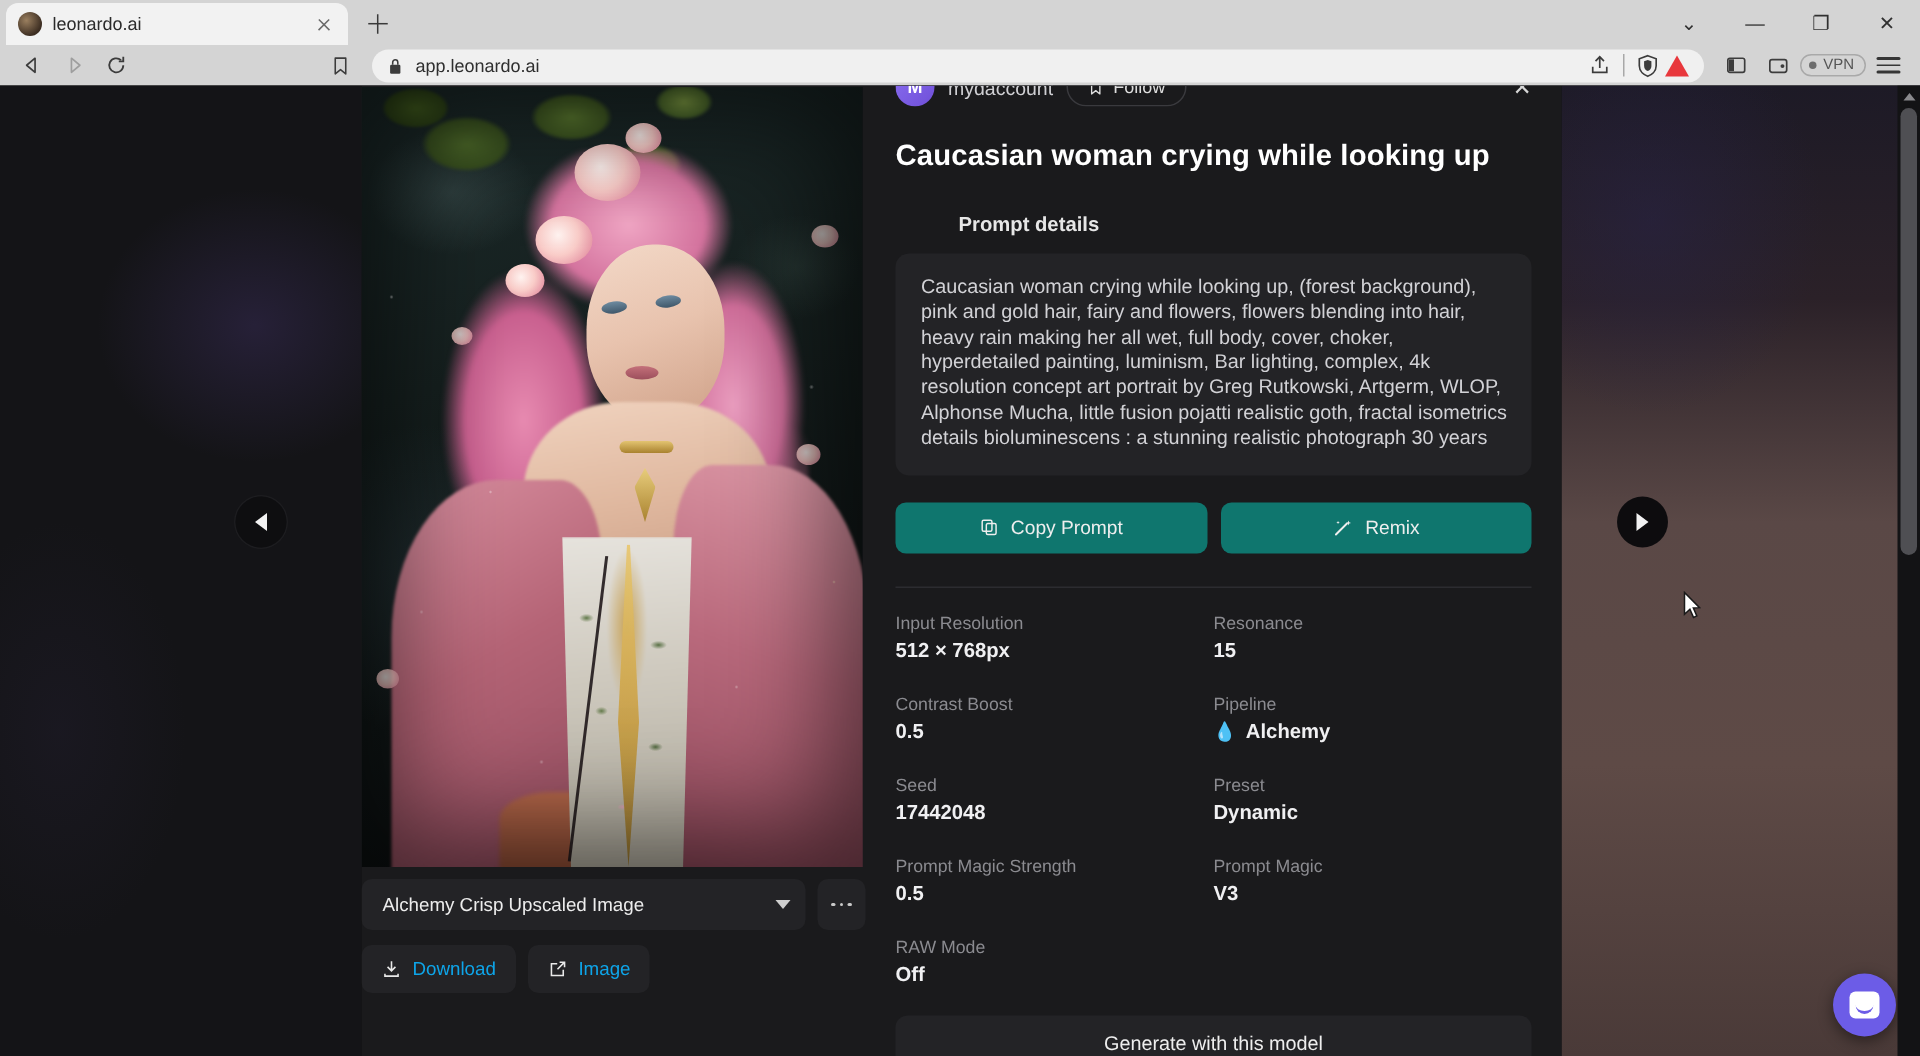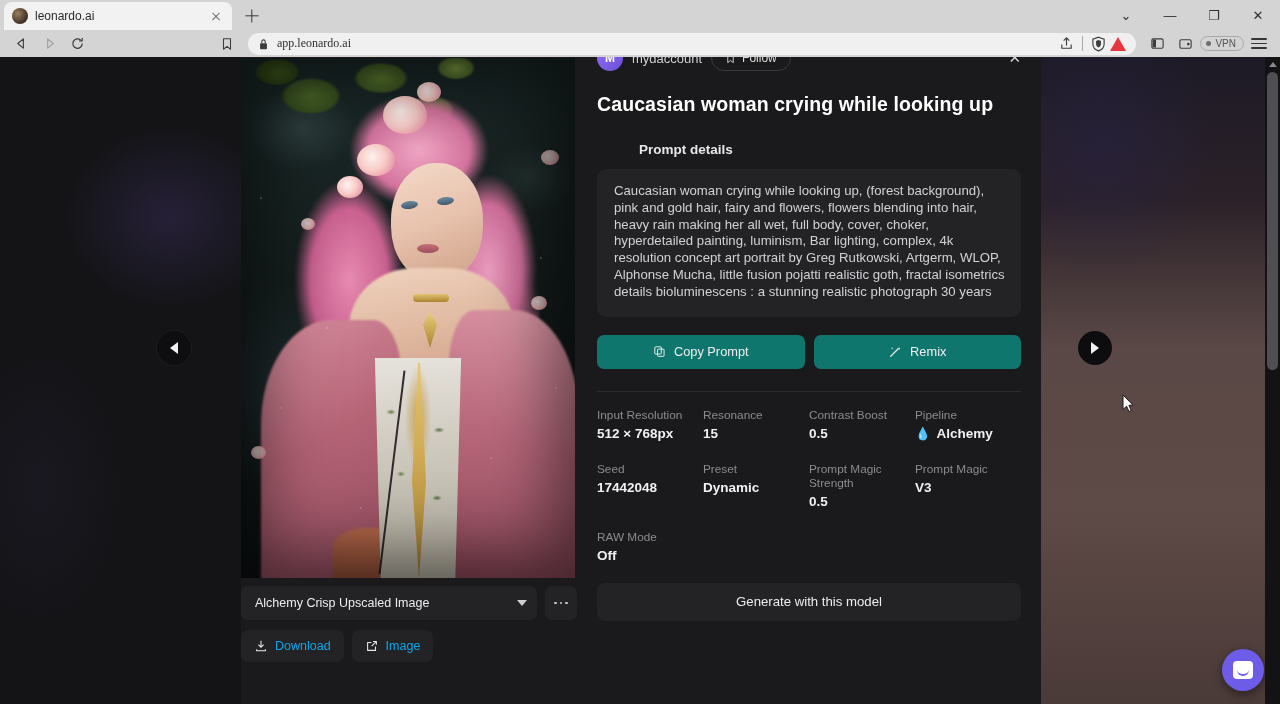--- a/index.html
+++ b/index.html
@@ -43,21 +43,21 @@
   .win-btn { width: 44px; height: 30px; display: flex; align-items: center; justify-content: center; }
   .wc-glyph { font-size: 13px; color: #303030; line-height: 1; }
 
   .toolbar { height: 27px; display: flex; align-items: center; padding: 0 8px; gap: 2px; background: #d4d4d4; }
   .tb-btn { width: 26px; height: 22px; display: flex; align-items: center; justify-content: center; color: #3c3c3c; }
   .tb-btn.disabled { opacity: .35; }
   .omnibox {
     flex: 1; height: 22px; background: #f0f0f0; border-radius: 11px;
     display: flex; align-items: center; padding: 0 10px; gap: 8px; margin: 0 6px;
   }
-  .omni-url { font-size: 12px; color: #2f2f2f; flex: 1; font-family: Liberation Serif, serif; }
+  .omni-url { font-size: 12px; color: #2f2f2f; flex: 1; }
   .omni-right { display: flex; align-items: center; gap: 4px; }
   .divider-v { width: 1px; height: 15px; background: #a8a8a8; margin: 0 4px; }
   .brave-tri { width: 0; height: 0; border-left: 8px solid transparent; border-right: 8px solid transparent; border-bottom: 14px solid #e8373c; }
   .vpn-pill {
     display: flex; align-items: center; gap: 4px; border: 1px solid #a9a9a9;
     border-radius: 10px; padding: 1px 7px 1px 5px; color: #555; font-size: 10px;
   }
   .vpn-dot { width: 5px; height: 5px; border-radius: 50%; background: #6d6d6d; }
   .hamburger { width: 16px; display: flex; flex-direction: column; gap: 3px; }
   .hamburger i { display: block; height: 1.6px; background: #363636; border-radius: 1px; }
@@ -258,21 +258,21 @@
 
   .btn-row { display: flex; gap: 9px; margin-top: 18px; }
   .pill-btn {
     flex: 1; height: 34px; background: #0f766e; border-radius: 7px;
     display: flex; align-items: center; justify-content: center; gap: 8px;
     color: #eeeeee; font-size: 12.8px;
   }
 
   .hr { height: 1px; background: #2c2c30; margin: 22px 0 0 0; }
 
-  .meta-grid { display: grid; grid-template-columns: 1fr 1fr 1fr 1fr; row-gap: 21px; margin-top: 16px; }
+  .meta-grid { display: grid; grid-template-columns: 1fr 1fr; row-gap: 21px; margin-top: 16px; }
   .meta-k { color: #8b8b90; font-size: 11.8px; }
   .meta-v { color: #f0f0f2; font-size: 13.5px; font-weight: bold; margin-top: 4px; display: flex; align-items: center; gap: 6px; }
   .flask { color: #4ade80; font-size: 12.5px; }
 
   .gen-btn {
     margin-top: 20px; height: 38px; background: #232326; border-radius: 8px;
     display: flex; align-items: center; justify-content: center;
     color: #eeeeee; font-size: 13.2px;
   }
 

